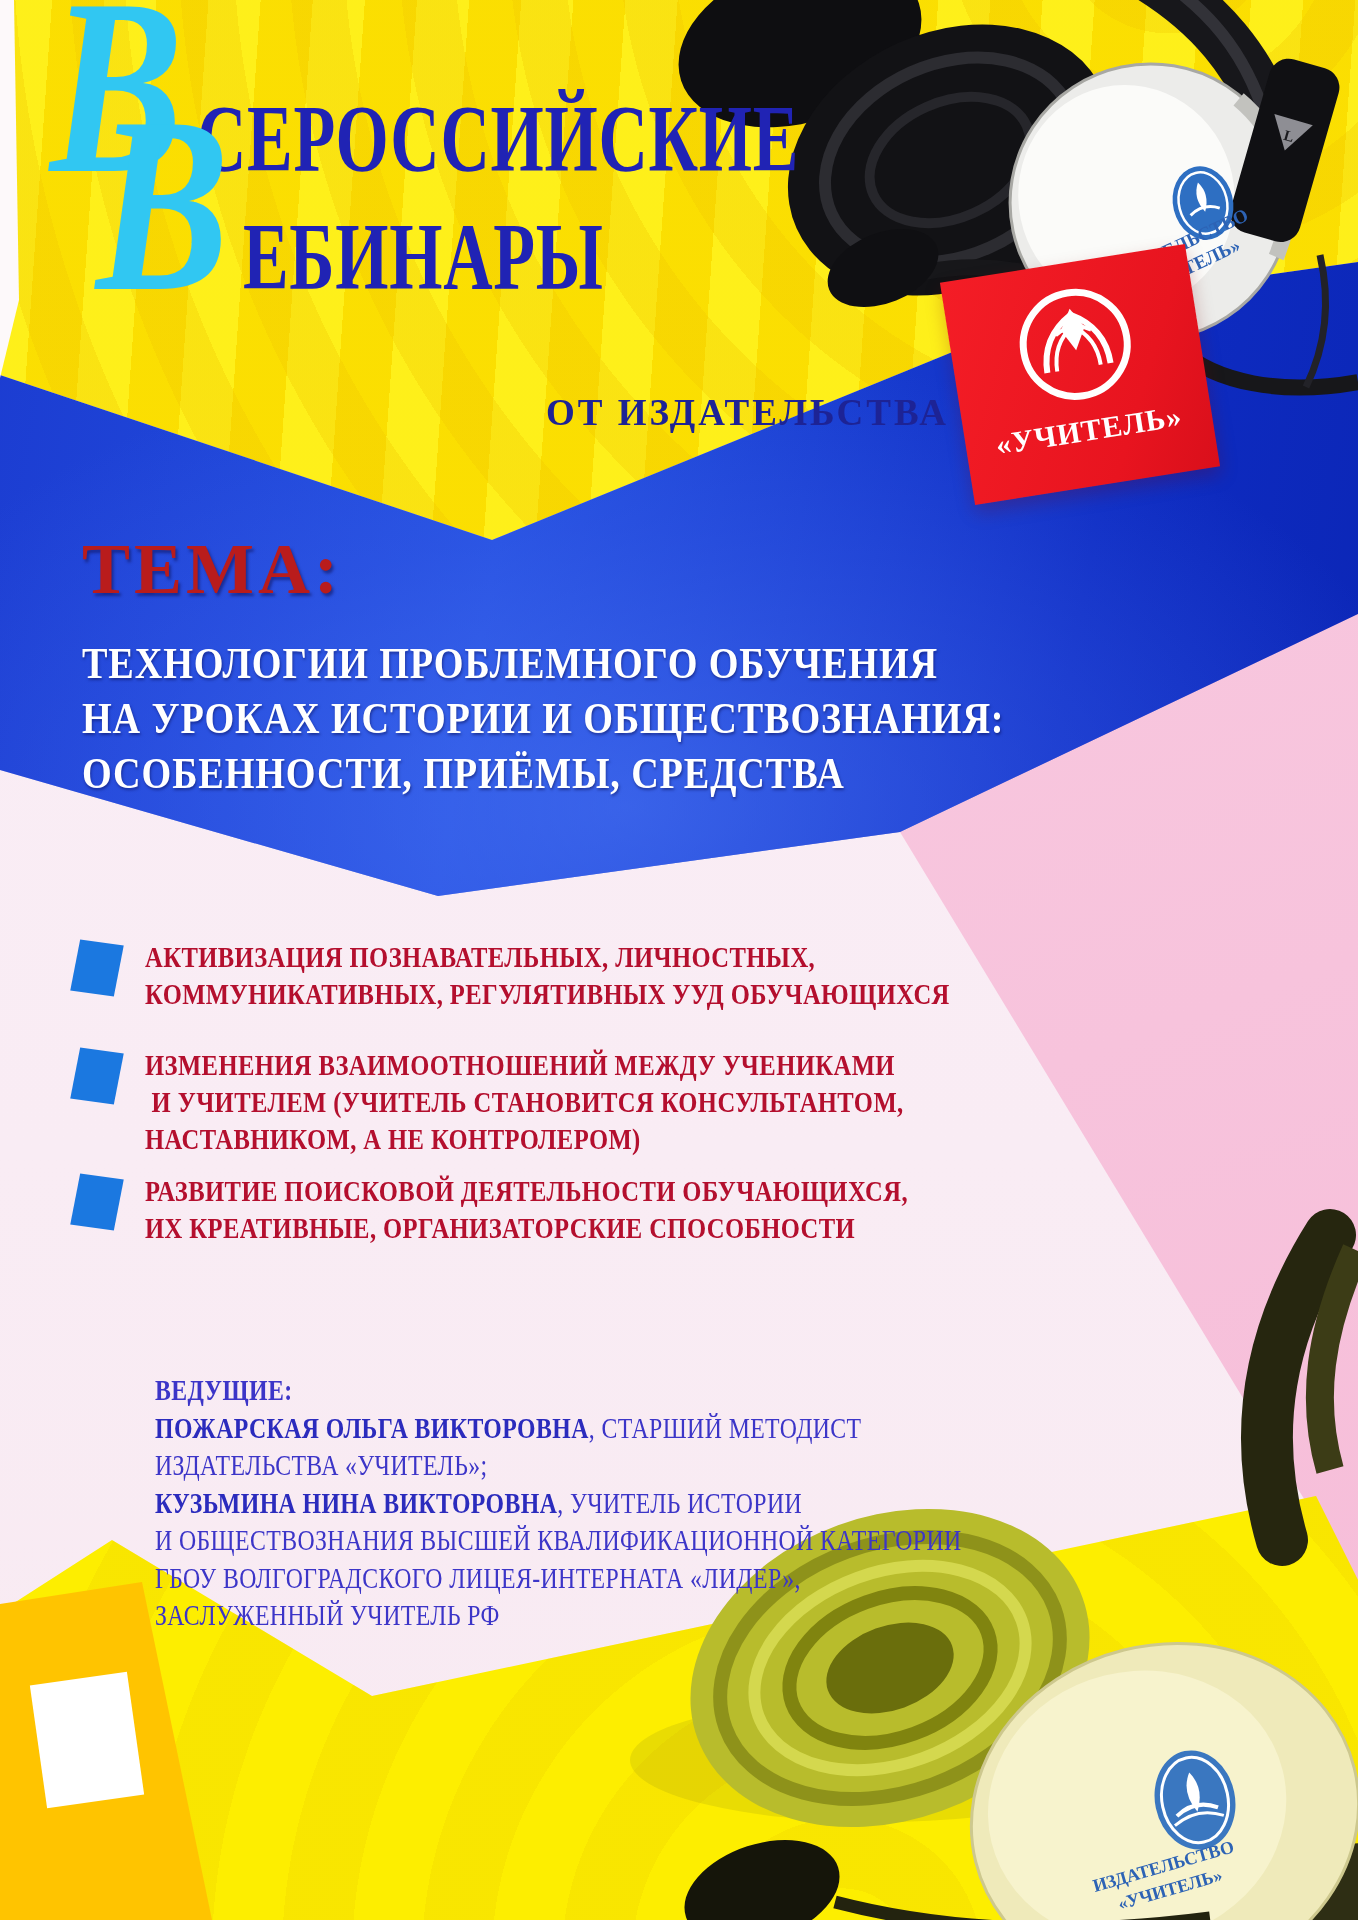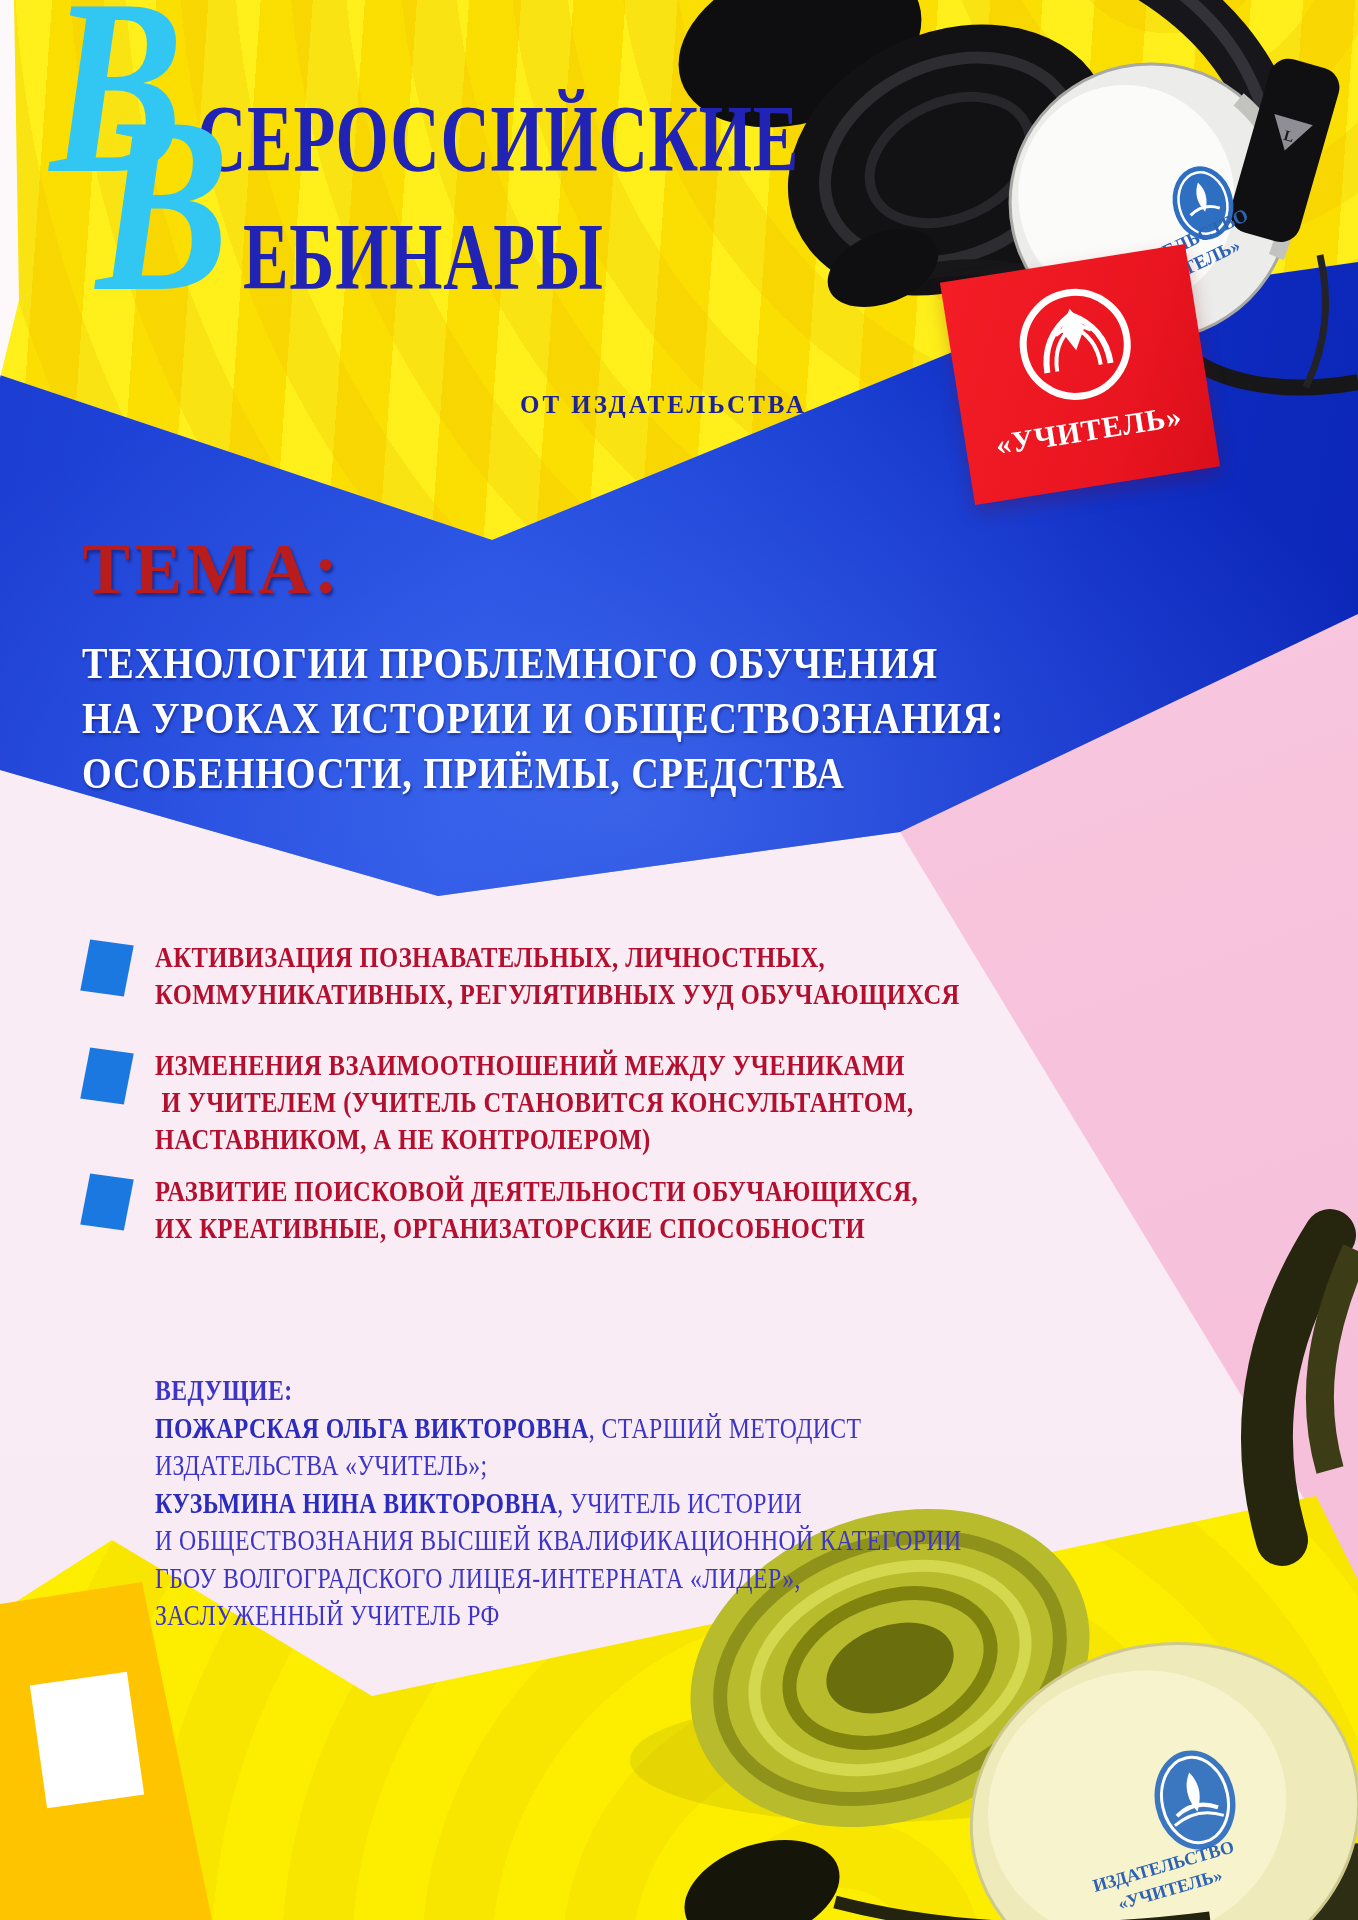--- a/index.html
+++ b/index.html
@@ -51,22 +51,22 @@
   .brand-row2{left:96px;top:80px;}
   .brand-initial{
     font-size:250px;line-height:1;font-style:italic;font-weight:bold;color:#31c7f2;
     display:inline-block;transform:scaleX(.8);transform-origin:left bottom;letter-spacing:-6px;
   }
   .brand-rest{
     font-size:95px;font-weight:bold;color:#2023b4;display:inline-block;
     transform:scaleX(.72);transform-origin:left bottom;margin-left:-14px;letter-spacing:1px;
   }
   .from-label{
-    position:absolute;left:520px;top:391px;width:455px;text-align:left;
-    font-size:25px;letter-spacing:3px;color:#1d2395;font-weight:bold;white-space:nowrap;
+    position:absolute;left:520px;top:391px;width:455px;text-align:center;
+    font-size:37px;letter-spacing:3px;color:#1d2395;font-weight:bold;white-space:nowrap;
   }
 
   
   .red-card{
     position:absolute;left:956px;top:262px;width:248px;height:225px;
     background:linear-gradient(115deg,#f41d26 0%,#e8141f 70%,#d90f1b 100%);
     transform:rotate(-9deg);box-shadow:0 8px 18px rgba(120,0,10,.25);
     display:flex;flex-direction:column;align-items:center;
   }
   .red-card svg{margin-top:18px;}
@@ -81,21 +81,21 @@
   }
   .theme-lines{
     position:absolute;left:82px;top:636px;transform:scaleX(.85);transform-origin:left top;
   }
   .theme-line{
     font-size:45px;line-height:55px;color:#fff;letter-spacing:1px;white-space:nowrap;
     font-weight:bold;text-shadow:1px 2px 3px rgba(8,12,80,.5);
   }
 
   
-  .bullet{position:absolute;left:85px;display:flex;}
+  .bullet{position:absolute;left:75px;display:flex;}
   .bullet-square{
     flex:0 0 auto;width:44px;height:52px;background:#1b78e0;transform:rotate(8deg) skewX(-3deg);
     margin-top:4px;
   }
   .bullet-text{margin-left:26px;transform:scaleX(.82);transform-origin:left top;}
   .bullet-line{
     font-size:30px;line-height:37px;color:#b40f2e;font-weight:600;white-space:nowrap;letter-spacing:.5px;
   }
 
   

